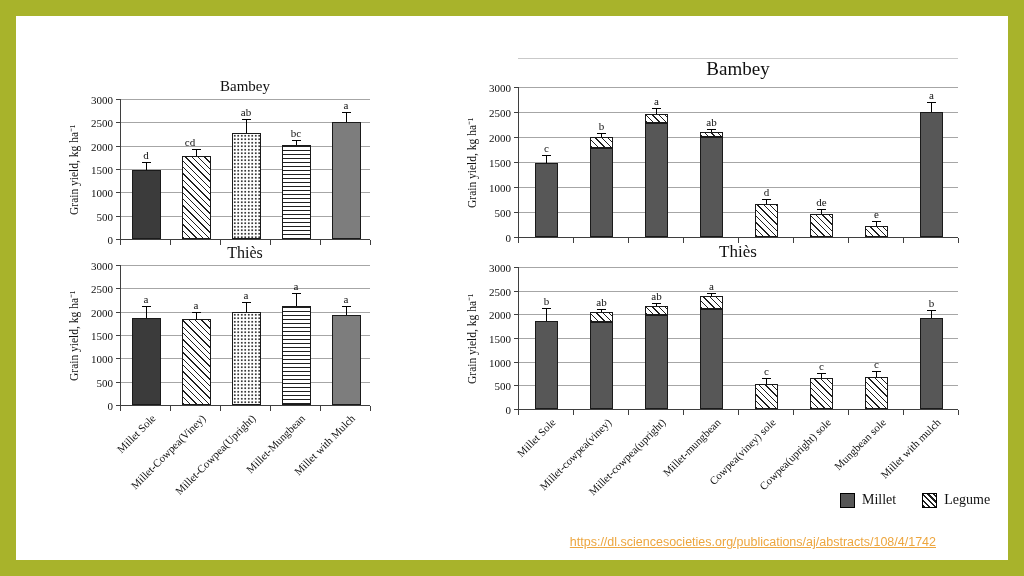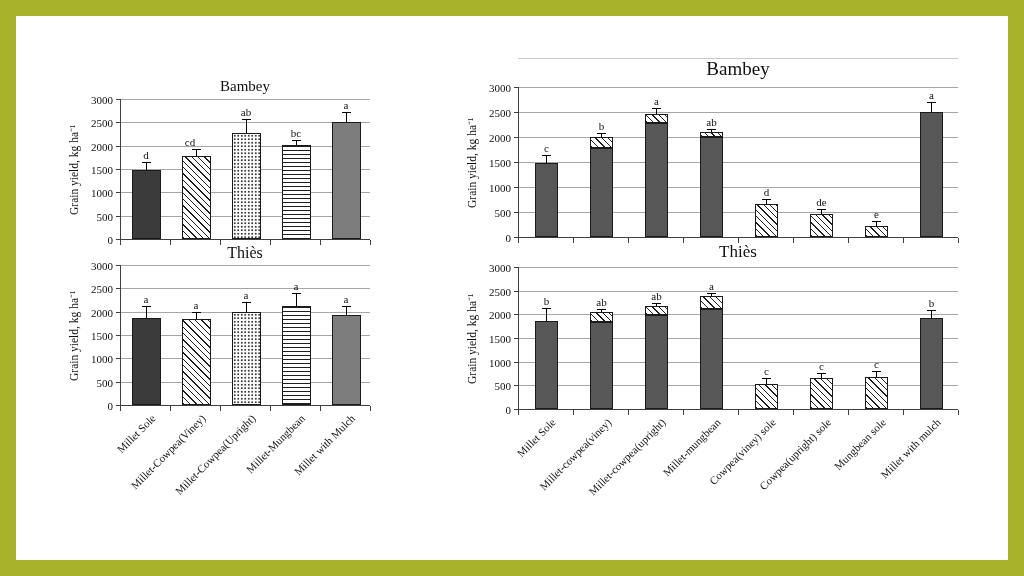--- a/index.html
+++ b/index.html
@@ -368,14 +368,25 @@
         </div>
         <div class="xlabel" style="left: 361.5px;">
           <span>Mungbean sole</span>
         </div>
         <div class="xlabel" style="left: 416.5px;">
           <span>Millet with mulch</span>
         </div>
       </div>
   </div>
 
-
+  <div class="legend">
+    <div class="legend-item">
+      <div class="swatch sw-millet"></div>
+      <div class="legend-label">Millet</div>
+    </div>
+    <div class="legend-item">
+      <div class="swatch sw-legume"></div>
+      <div class="legend-label">Legume</div>
+    </div>
+  </div>
+
+  <a class="srclink" href="#">https://dl.sciencesocieties.org/publications/aj/abstracts/108/4/1742</a>
 </div>
 
 </body></html>

